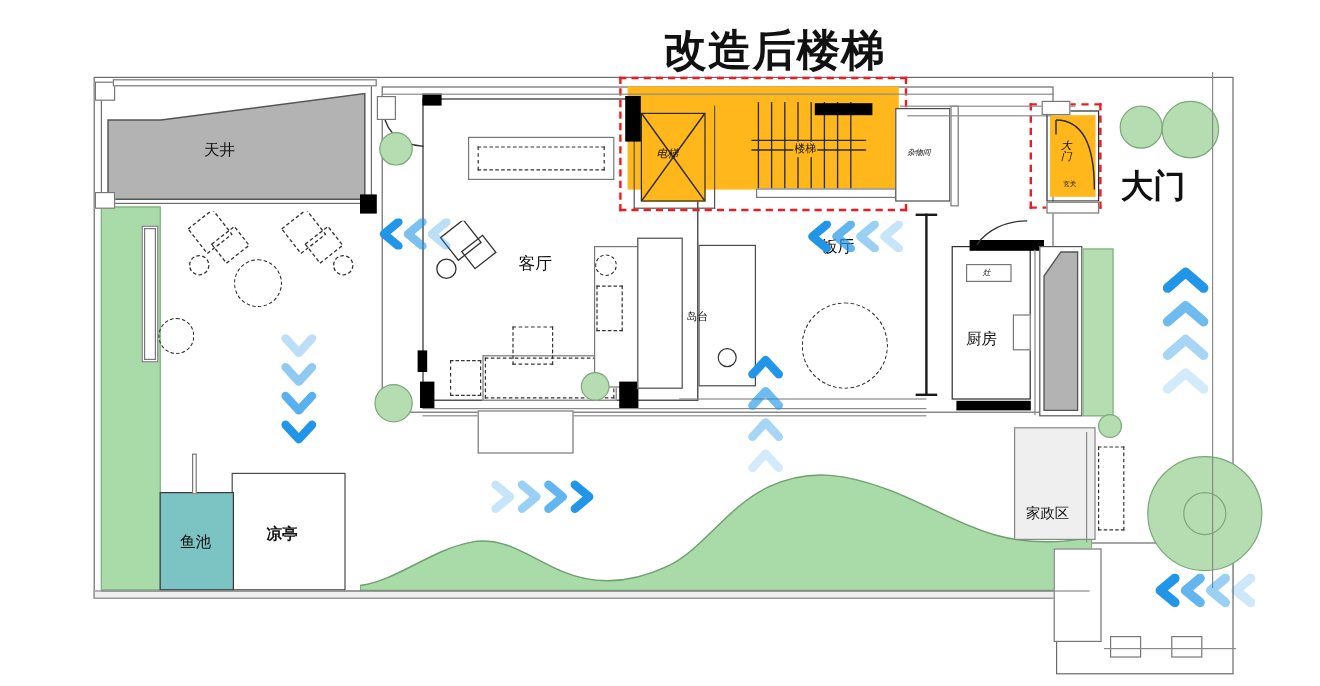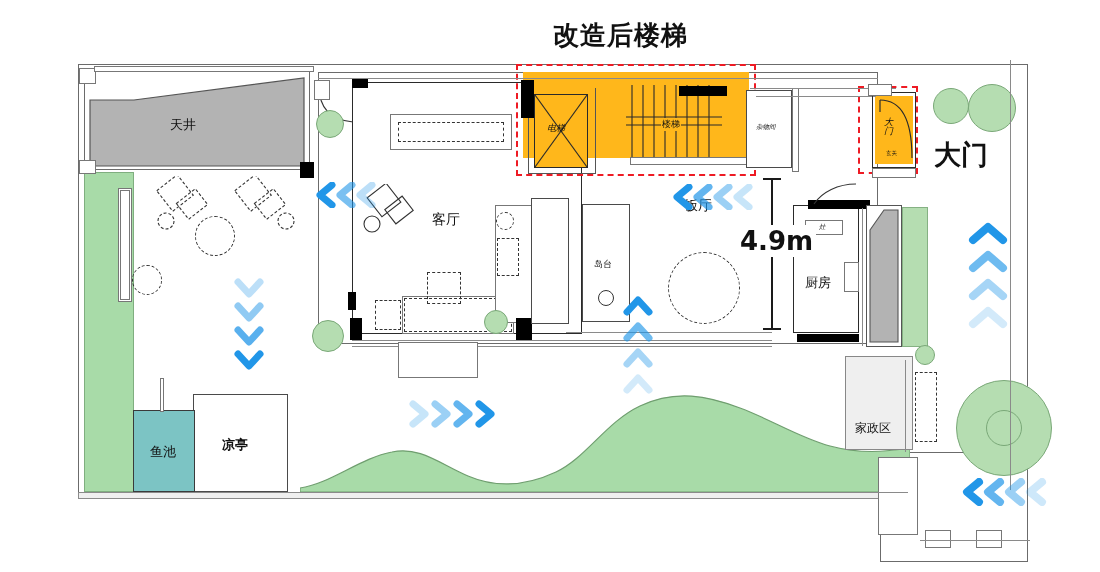--- a/index.html
+++ b/index.html
@@ -2,21 +2,21 @@
 <html><head>
 <meta charset="utf-8">
 <style>
   html,body{margin:0;padding:0;background:#ffffff;}
   body{width:1100px;height:572px;position:relative;overflow:hidden;
        font-family:"DejaVu Sans","Liberation Sans",sans-serif;}
   .stage{position:absolute;left:0;top:0;width:1100px;height:572px;}
   .abs{position:absolute;}
 
   
-  #title{left:553px;top:18px;font-size:26px;font-weight:bold;color:#111;
+  #title{left:553px;top:18px;font-size:36px;font-weight:bold;color:#111;
          letter-spacing:1px;white-space:nowrap;}
 
   
   .wall{background:#ffffff;border:1.2px solid #4a4a4a;box-sizing:border-box;}
   .thinwall{background:#ffffff;border:1px solid #777;box-sizing:border-box;}
   .blackwall{background:#000;}
   .lawn{background:#a8dba8;border:1px solid #7fae7f;box-sizing:border-box;}
   .lawnsoft{background:#b5ddb1;border:1px solid #85b183;box-sizing:border-box;}
   .lightgrey{background:#efefef;border:1px solid #888;box-sizing:border-box;}
   .pond{background:#7cc4c4;border:1.4px solid #3a3a3a;box-sizing:border-box;}
@@ -127,21 +127,21 @@
   <div class="abs blackwall" style="left:516px;top:318px;width:16px;height:22px;"></div>
   <div class="abs blackwall" style="left:352px;top:78px;width:16px;height:10px;"></div>
   <div class="abs blackwall" style="left:348px;top:292px;width:8px;height:18px;"></div>
 
   <svg class="abs" style="left:313px;top:84px;" width="46" height="46" viewBox="0 0 46 46">
     <path d="M6,2 C6,24 18,36 40,38" fill="none" stroke="#333" stroke-width="1.1"></path>
   </svg>
   <div class="abs thinwall" style="left:314px;top:80px;width:16px;height:20px;"></div>
 
   <div class="abs wall" style="left:582px;top:204px;width:48px;height:118px;"></div>
-  <div class="abs lbl-sm" style="left:594px;top:258px;">岛台</div>
+  <div class="abs lbl-sm" style="left:572px;top:258px;">岛台</div>
   <div class="abs" style="left:598px;top:290px;width:16px;height:16px;border:1.1px solid #333;border-radius:50%;box-sizing:border-box;"></div>
 
   <div class="abs wall" style="left:531px;top:198px;width:38px;height:126px;"></div>
 
   <div class="abs lbl" style="left:684px;top:197px;font-size:14px;">饭厅</div>
   <div class="abs dashcircle" style="left:668px;top:252px;width:72px;height:72px;"></div>
 
   <div class="abs orange" style="left:523px;top:72px;width:226px;height:86px;"></div>
   <div class="abs orange" style="left:875px;top:96px;width:38px;height:68px;"></div>
 
@@ -233,21 +233,20 @@
   <div class="abs vline-thin" style="left:1010px;top:60px;height:430px;"></div>
   <div class="abs thinwall" style="left:878px;top:457px;width:40px;height:78px;"></div>
 
   <div class="abs tree" style="left:316px;top:110px;width:28px;height:28px;"></div>
   <div class="abs tree" style="left:312px;top:320px;width:32px;height:32px;"></div>
   <div class="abs tree" style="left:484px;top:310px;width:24px;height:24px;"></div>
 
   <div class="abs vline" style="left:771px;top:178px;height:152px;background:#1a1a1a;width:2px;"></div>
   <div class="abs hline" style="left:763px;top:178px;width:18px;height:2px;background:#1a1a1a;"></div>
   <div class="abs hline" style="left:763px;top:328px;width:18px;height:2px;background:#1a1a1a;"></div>
-  <div class="abs" id="dim-text" style="left:737px;top:225px;background:#fff;padding:1px 3px;">4.9m</div>
 
   <div class="abs hline-thin" style="left:352px;top:340px;width:420px;"></div>
   <div class="abs hline-thin" style="left:352px;top:346px;width:420px;"></div>
   <div class="abs hline-thin" style="left:566px;top:332px;width:206px;"></div>
   <div class="abs hline-thin" style="left:84px;top:492px;width:824px;"></div>
   <div class="abs thinwall" style="left:398px;top:342px;width:80px;height:36px;"></div>
   <div class="abs hline-thin" style="left:318px;top:78px;width:560px;"></div>
 
   <svg class="chev" style="left:314px;top:182px;" width="70" height="26" viewBox="0 0 70 26">
     <g fill="none" stroke="#2196e8" stroke-width="7" stroke-linecap="round" stroke-linejoin="round">

